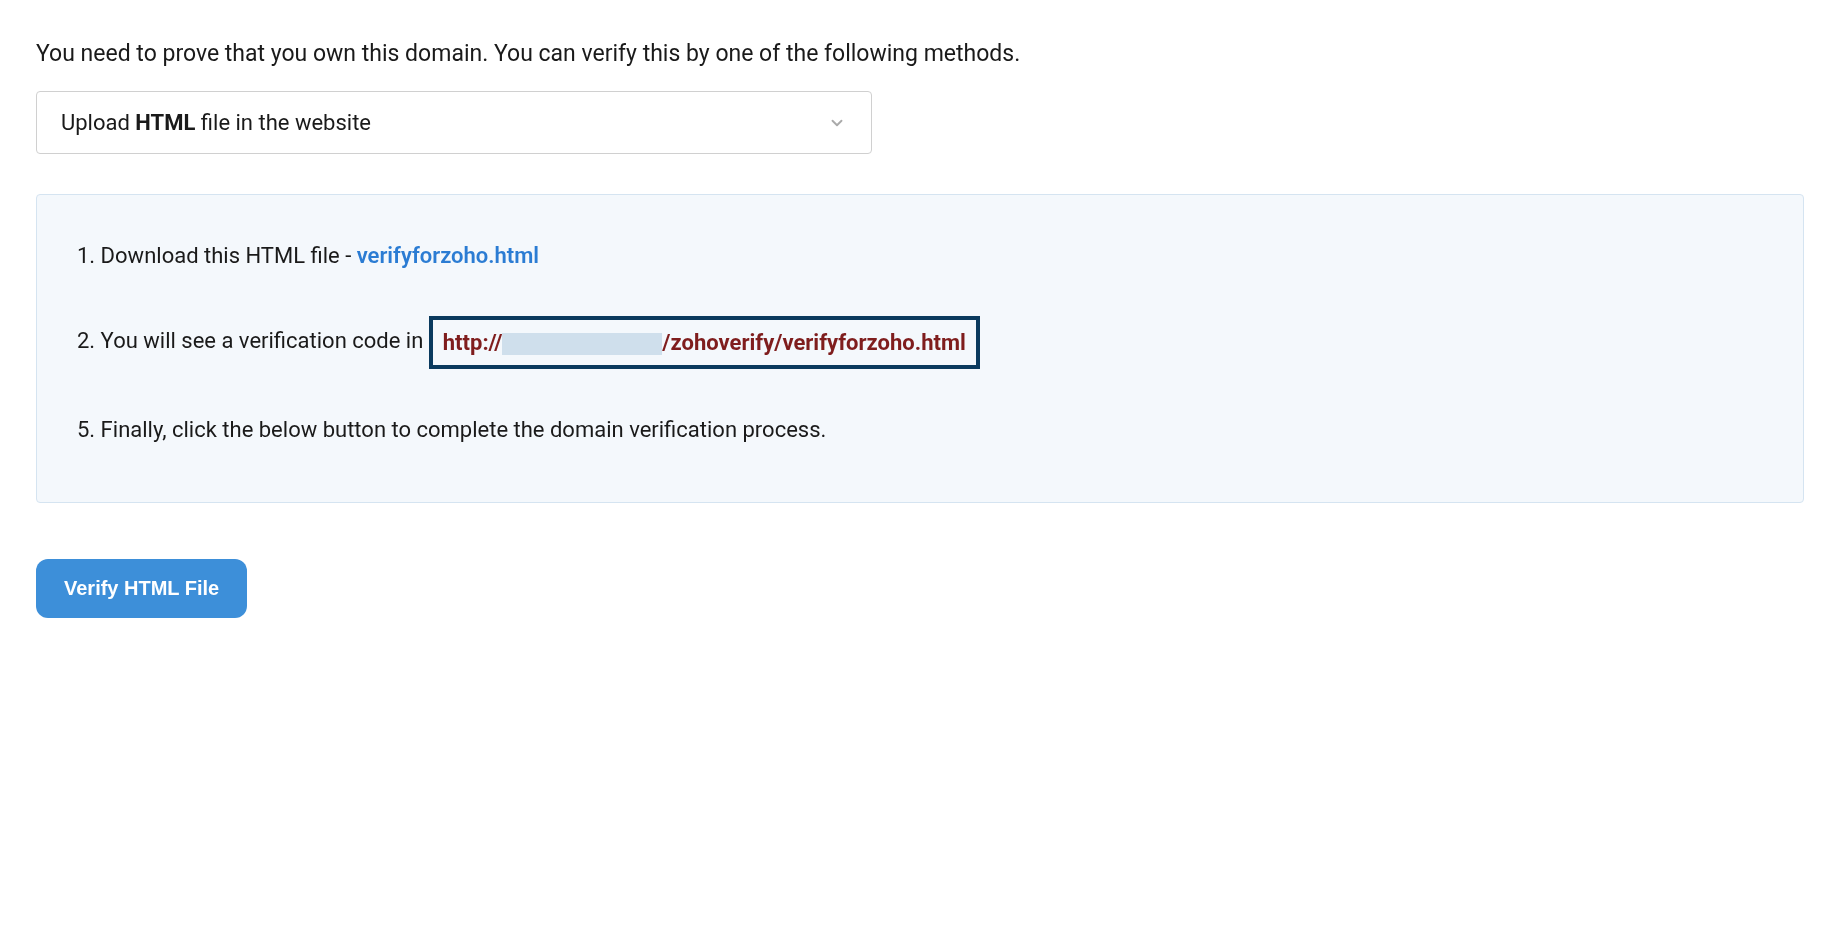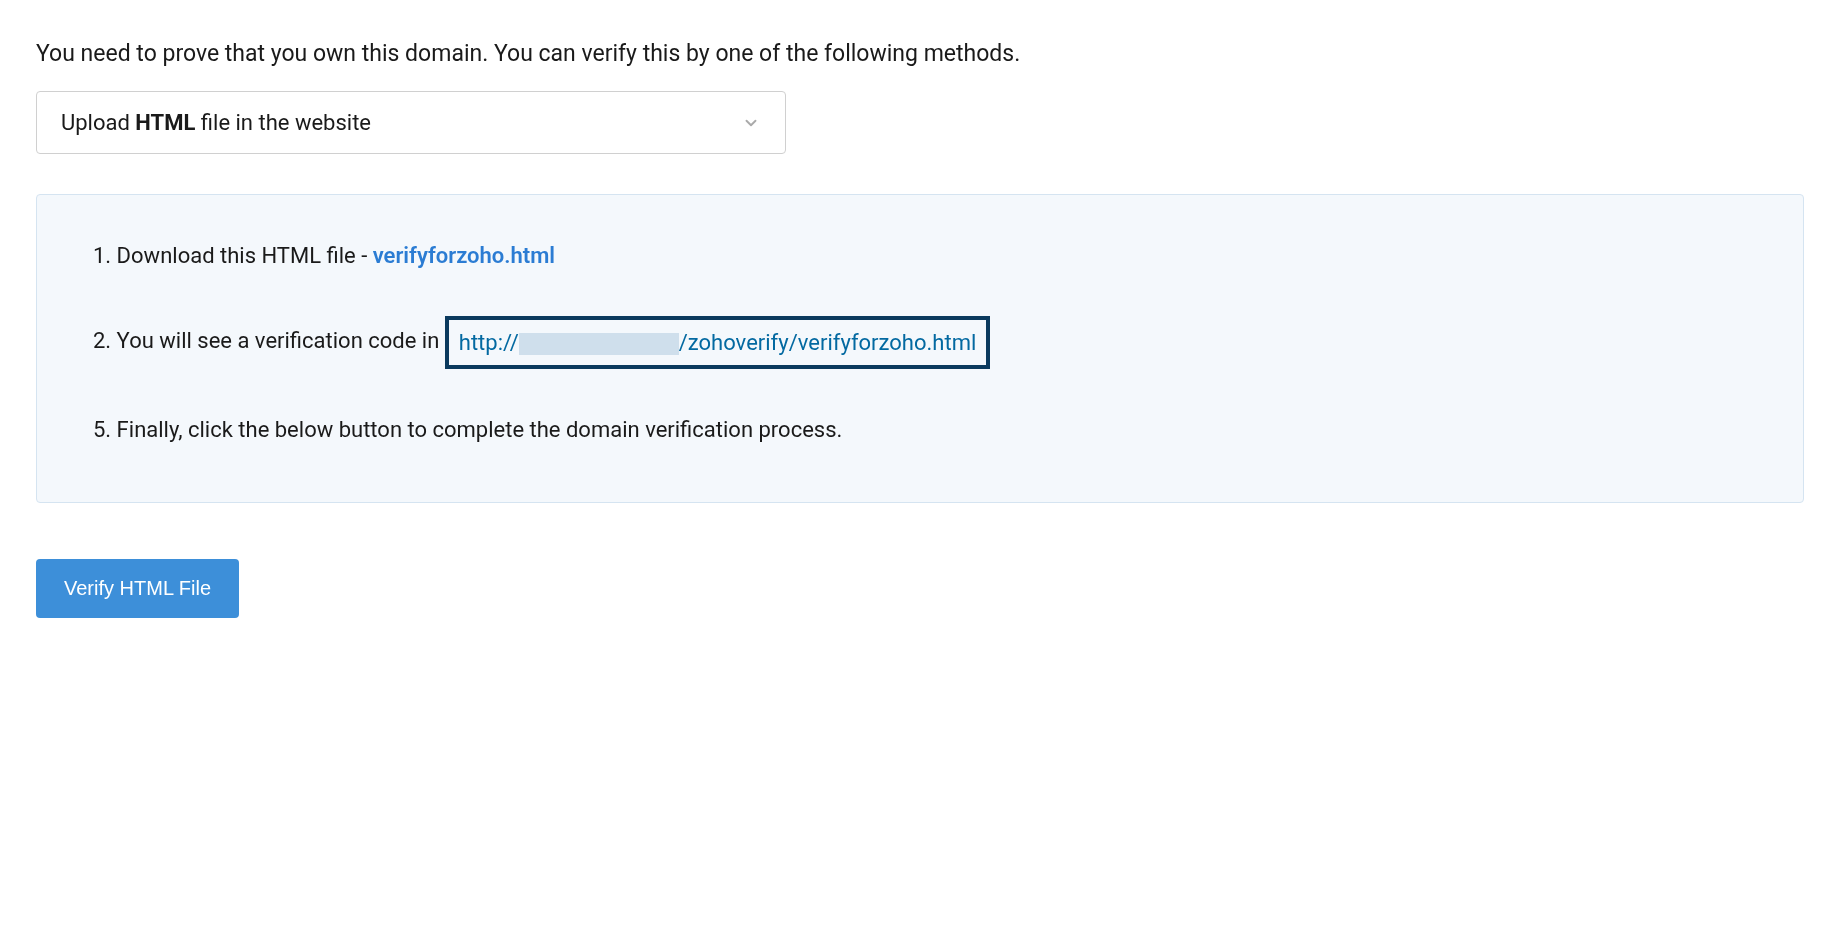--- a/index.html
+++ b/index.html
@@ -17,21 +17,21 @@
     .intro-text {
       font-size: 23px;
       color: #1a1a1a;
       margin-bottom: 24px;
       font-weight: 400;
     }
     .dropdown {
       border: 1px solid #d0d0d0;
       border-radius: 4px;
       padding: 18px 24px;
-      width: 750px;
+      width: 836px;
       display: flex;
       justify-content: space-between;
       align-items: center;
       cursor: pointer;
       margin-bottom: 40px;
       background: #ffffff;
     }
     .dropdown-label {
       font-size: 22px;
       color: #1a1a1a;
@@ -43,21 +43,21 @@
       width: 20px;
       height: 20px;
       display: flex;
       align-items: center;
       justify-content: center;
     }
     .instructions-box {
       background: #f4f8fc;
       border: 1px solid #d5e4f1;
       border-radius: 4px;
-      padding: 44px 56px;
+      padding: 44px 40px;
       margin-bottom: 56px;
     }
     .instruction-item {
       font-size: 22px;
       color: #1a1a1a;
       margin-bottom: 44px;
       line-height: 1.5;
     }
     .instruction-item:last-child {
       margin-bottom: 12px;
@@ -71,38 +71,38 @@
       text-decoration: none;
       cursor: pointer;
     }
     .url-box {
       border: 4px solid #0a3a5e;
       padding: 6px 10px;
       display: inline-block;
       vertical-align: middle;
     }
     .url-link {
-      color: #0369a1;
-      font-weight: 400;
+      color: #7f1d1d;
+      font-weight: 700;
     }
     .redacted {
       background: #cfdfec;
       display: inline-block;
       width: 160px;
       height: 22px;
       vertical-align: middle;
     }
     .verify-button {
       background: #3d8fd9;
       color: #ffffff;
       border: none;
-      border-radius: 4px;
+      border-radius: 12px;
       padding: 18px 28px;
       font-size: 20px;
-      font-weight: 400;
+      font-weight: 700;
       cursor: pointer;
     }
   </style>
 </head>
 <body>
 
 
 
 <div class="intro-text">You need to prove that you own this domain. You can verify this by one of the following methods.</div>
 

